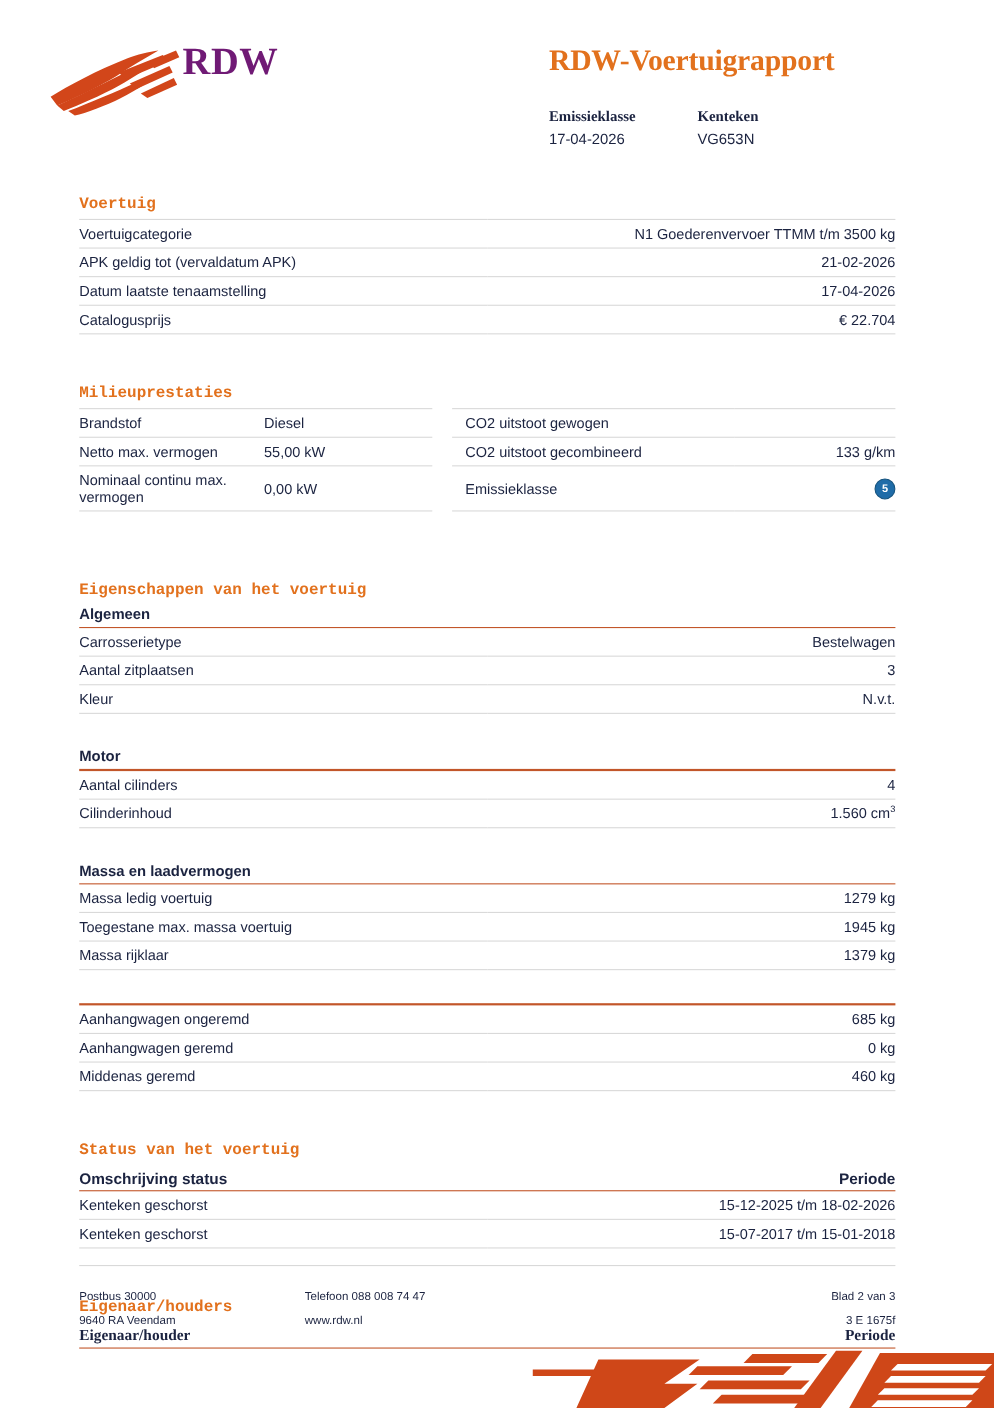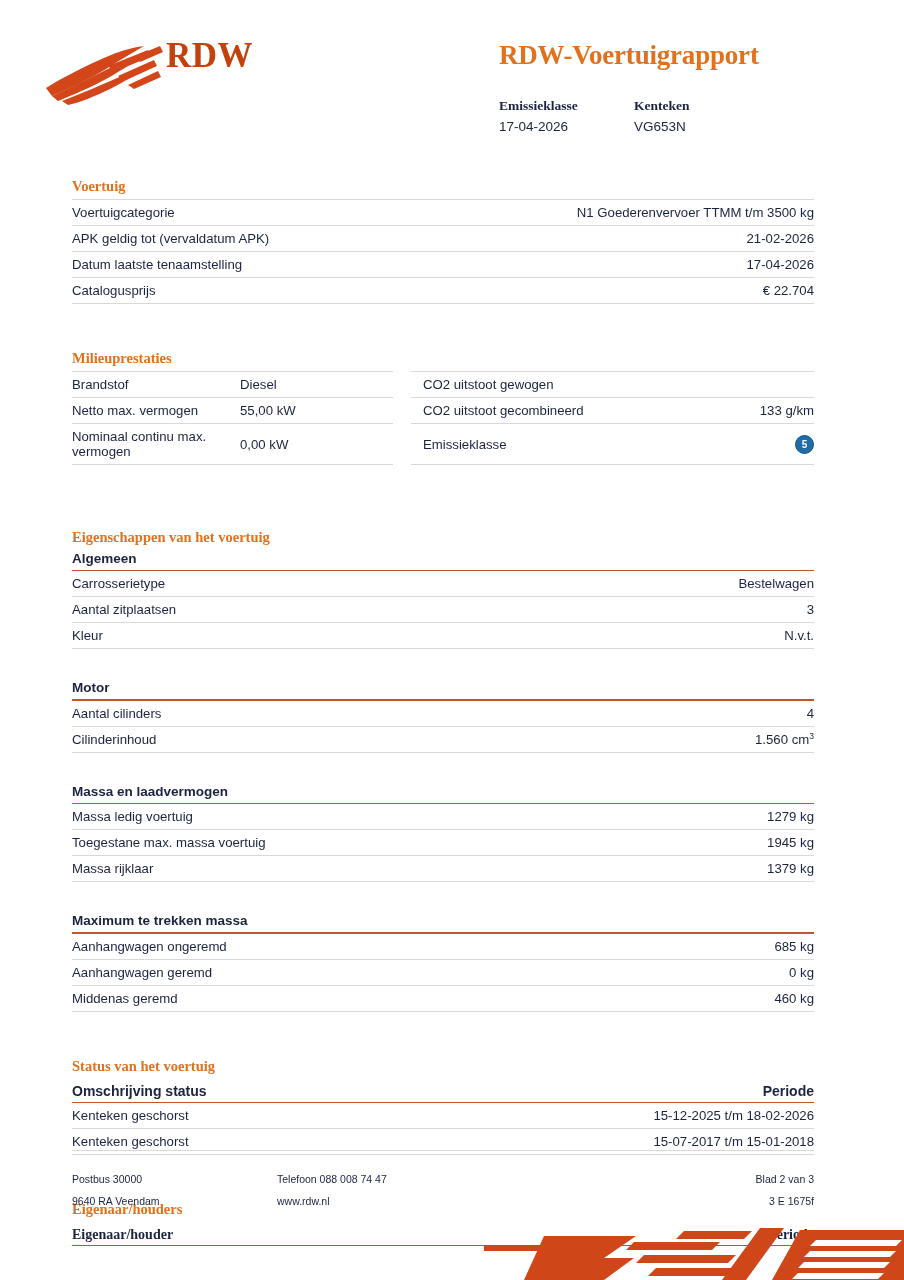--- a/index.html
+++ b/index.html
@@ -43,21 +43,21 @@
     width: 122px; height: 62px;
   }
   .logo-word {
     position: absolute;
     left: 122px;
     top: 6px;
     font-family: "Liberation Serif", serif;
     font-size: 35px;
     font-weight: 700;
     letter-spacing: 0.5px;
-    color: #c2410c;
+    color: #701a75;
   }
   .report-title {
     position: absolute;
     left: 499px;
     top: 40px;
     font-family: "Liberation Serif", serif;
     font-size: 27px;
     font-weight: 700;
     color: #e2711d;
     letter-spacing: -0.2px;
@@ -92,21 +92,21 @@
 
   
   .content {
     position: absolute;
     left: 72px;
     top: 178px;
     width: 742px;
   }
 
   .sec-title {
-    font-family: Liberation Serif, serif;
+    font-family: Liberation Mono, monospace;
     font-size: 14.5px;
     font-weight: 700;
     color: #e2711d;
     line-height: 16px;
     margin: 0 0 5px 0;
   }
   .sub-title {
     font-family: "Liberation Sans", sans-serif;
     font-size: 13.5px;
     font-weight: 700;
@@ -384,21 +384,20 @@
                 <td>Toegestane max. massa voertuig</td>
                 <td class="val">1945 kg</td>
               </tr>
               <tr>
                 <td>Massa rijklaar</td>
                 <td class="val">1379 kg</td>
               </tr>
             </tbody>
           </table>
           <div class="spacer-md"></div>
-          <div class="sub-title">Maximum te trekken massa</div>
           <div class="rule-orange"></div>
           <table class="tbl noTopBorder">
             <tbody>
               <tr>
                 <td>Aanhangwagen ongeremd</td>
                 <td class="val">685 kg</td>
               </tr>
               <tr>
                 <td>Aanhangwagen geremd</td>
                 <td class="val">0 kg</td>

